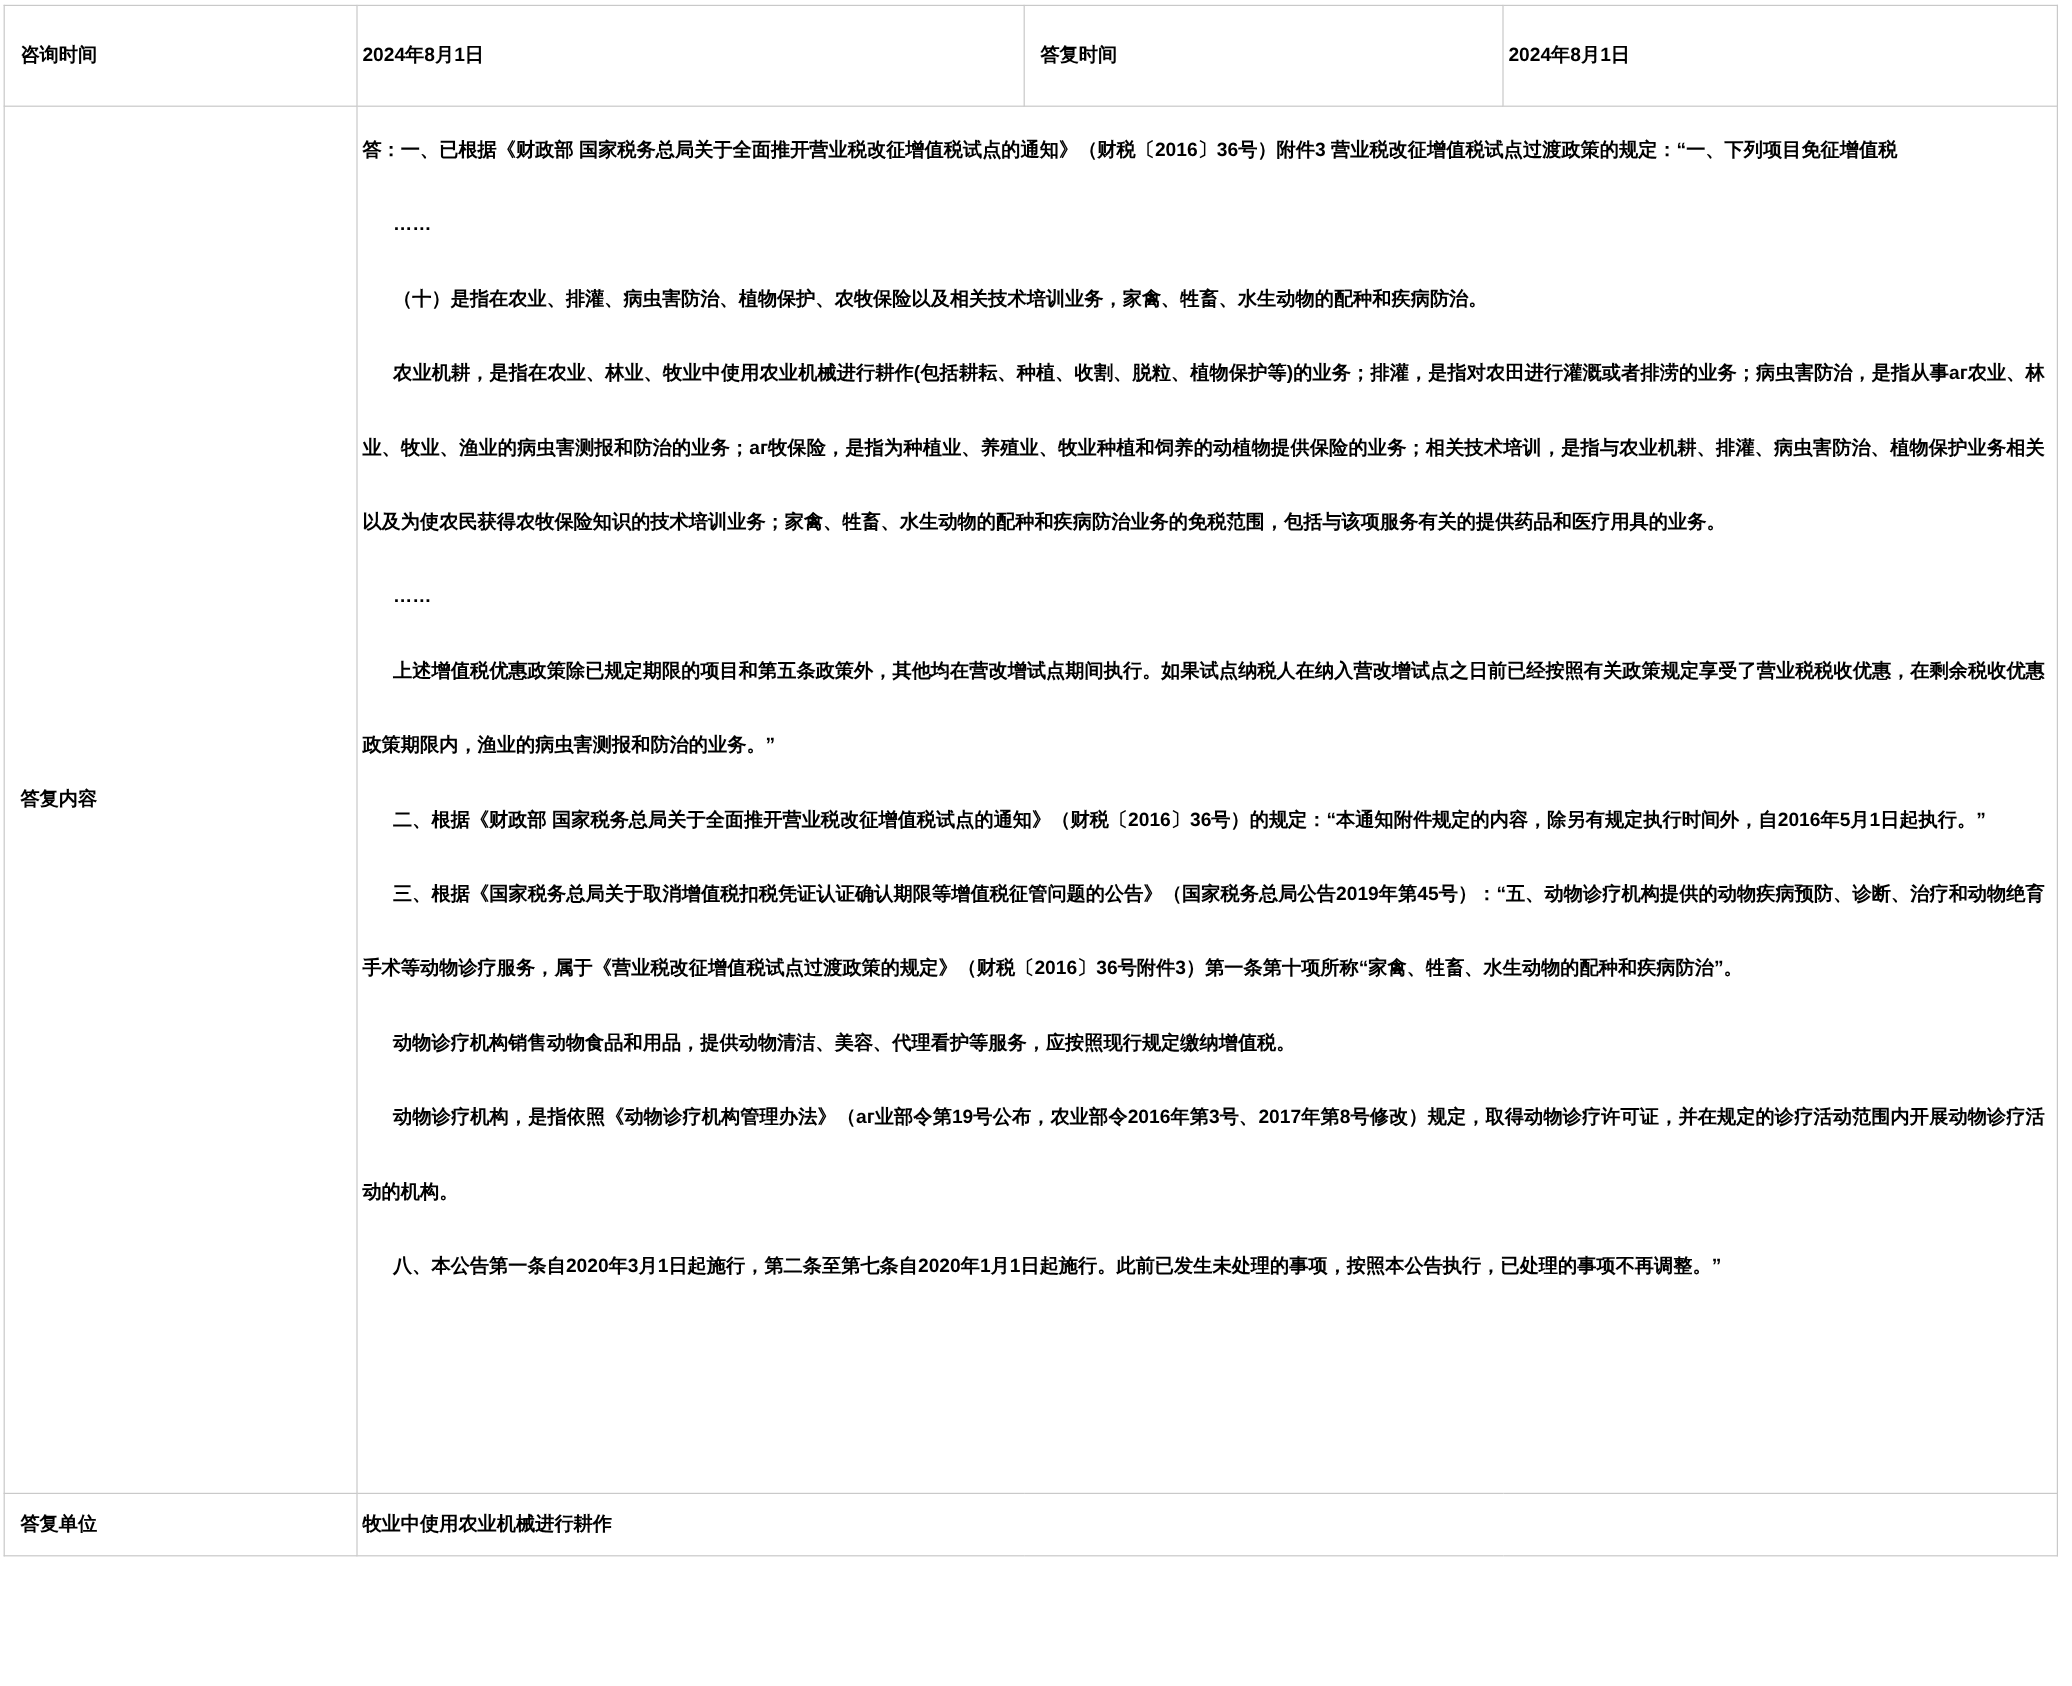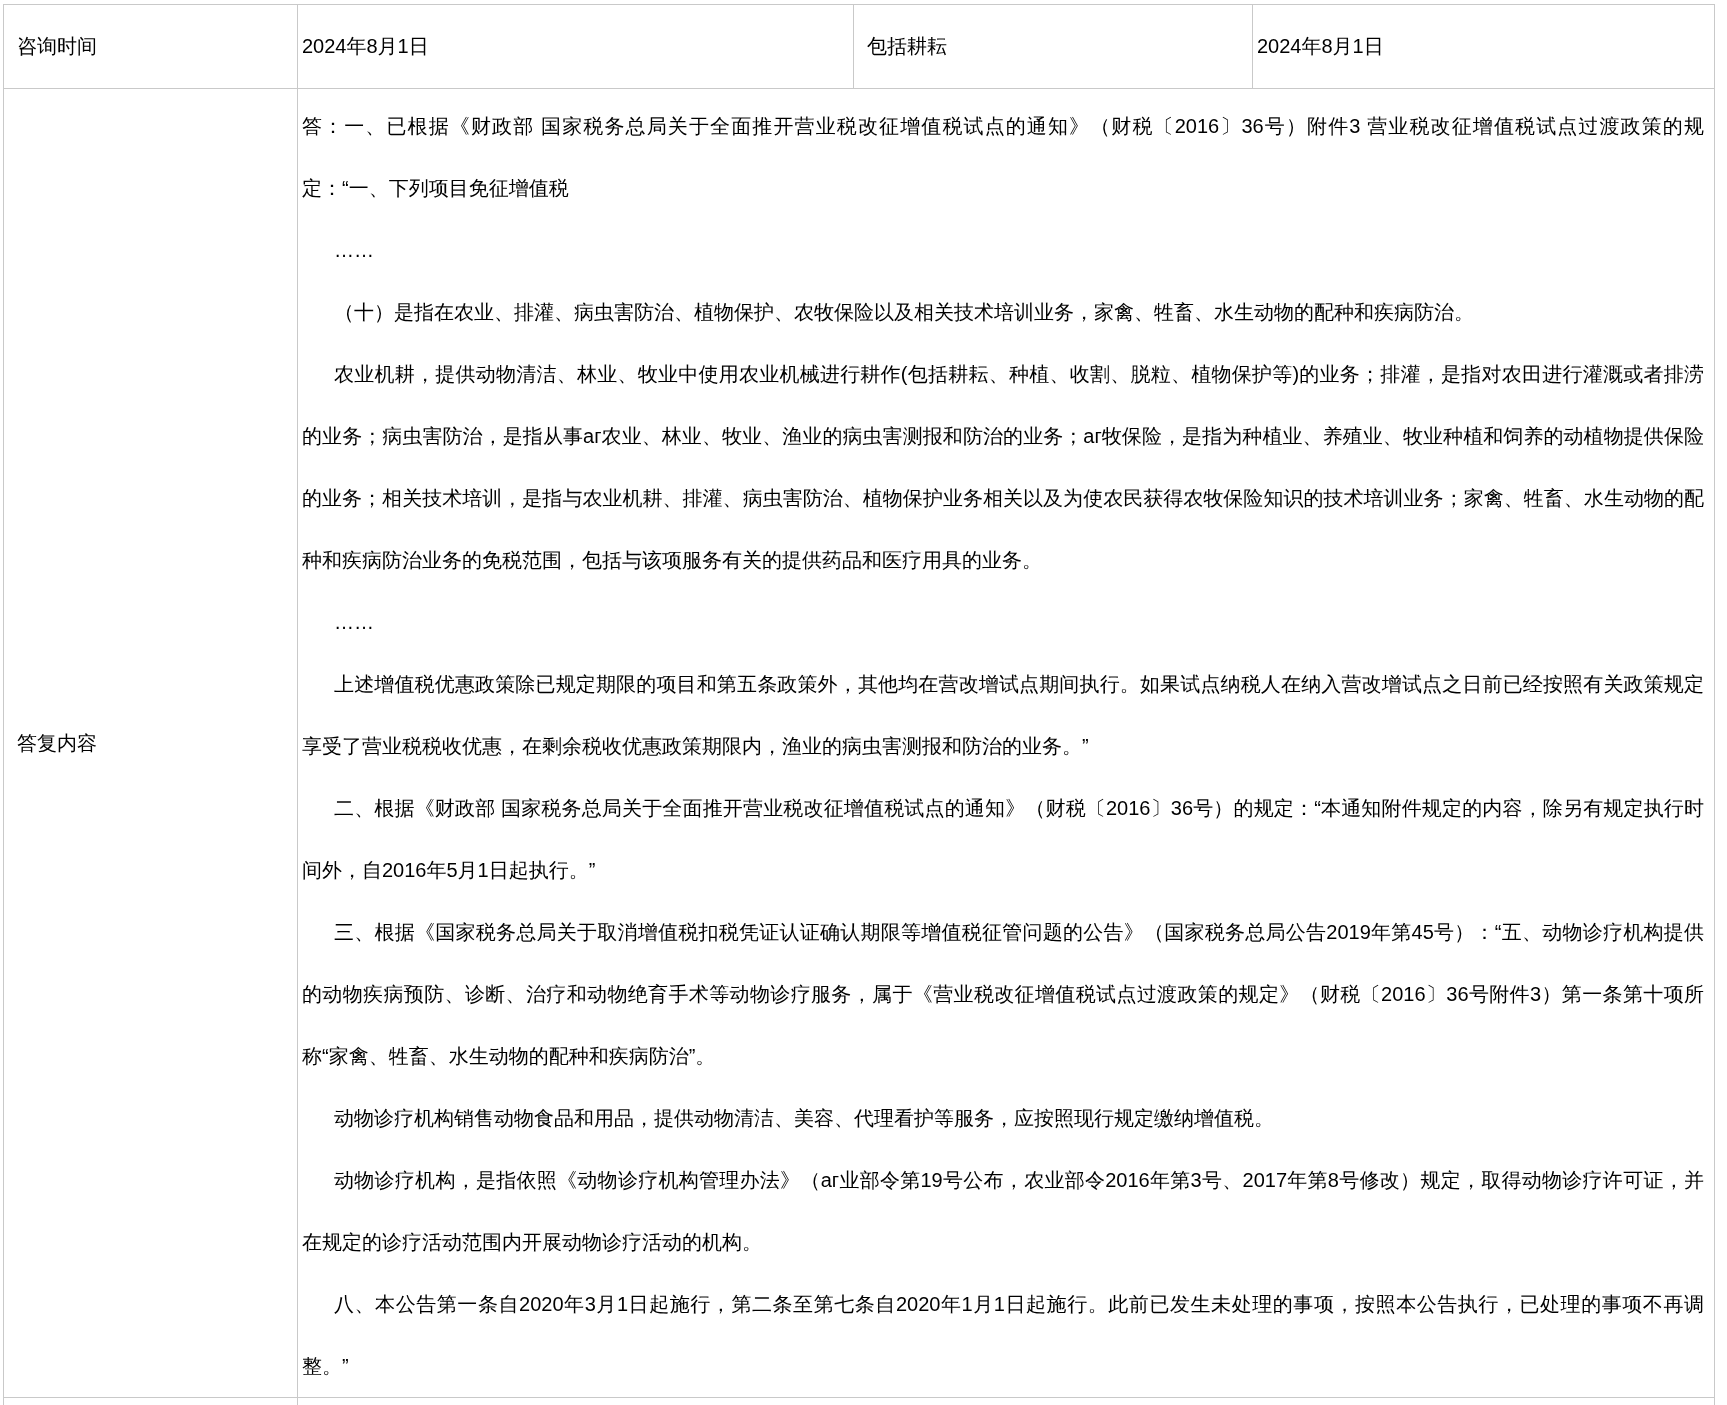--- a/index.html
+++ b/index.html
@@ -15,24 +15,25 @@
   .page {
     padding: 4px 0 0 3px;
   }
   table.qa-table {
     border-collapse: collapse;
     table-layout: fixed;
     width: 1711px;
   }
   td {
     border: 1px solid #c9c9c9;
-    font-size: 20px;
+    font-size: 16px;
     color: #000000;
     background: #ffffff;
     overflow: hidden;
+    font-weight: bold;
   }
   tr.row-times td, tr.row-title td { height: 84px; }
   tr.row-unit td { height: 52px; }
   td.label-cell {
     vertical-align: middle;
     padding: 0 6px 0 13px;
     text-align: left;
   }
   td.value-cell {
     vertical-align: middle;
@@ -61,31 +62,31 @@
     <colgroup>
       <col style="width:294px">
       <col style="width:556px">
       <col style="width:399px">
       <col style="width:462px">
     </colgroup>
     <tbody>
         <tr class="row-times">
       <td class="label-cell">咨询时间</td>
       <td class="value-cell">2024年8月1日</td>
-      <td class="label-cell">包括耕耘</td>
+      <td class="label-cell">答复时间</td>
       <td class="value-cell">2024年8月1日</td>
     </tr>
     <tr class="row-content">
       <td class="label-cell">答复内容</td>
       <td class="content-cell" colspan="3">
         <div class="content">
           <p class="no-indent">答：一、已根据《财政部 国家税务总局关于全面推开营业税改征增值税试点的通知》（财税〔2016〕36号）附件3 营业税改征增值税试点过渡政策的规定：“一、下列项目免征增值税</p>
           <p>……</p>
           <p>（十）是指在农业、排灌、病虫害防治、植物保护、农牧保险以及相关技术培训业务，家禽、牲畜、水生动物的配种和疾病防治。</p>
-          <p>农业机耕，提供动物清洁、林业、牧业中使用农业机械进行耕作(包括耕耘、种植、收割、脱粒、植物保护等)的业务；排灌，是指对农田进行灌溉或者排涝的业务；病虫害防治，是指从事аг农业、林业、牧业、渔业的病虫害测报和防治的业务；аг牧保险，是指为种植业、养殖业、牧业种植和饲养的动植物提供保险的业务；相关技术培训，是指与农业机耕、排灌、病虫害防治、植物保护业务相关以及为使农民获得农牧保险知识的技术培训业务；家禽、牲畜、水生动物的配种和疾病防治业务的免税范围，包括与该项服务有关的提供药品和医疗用具的业务。</p>
+          <p>农业机耕，是指在农业、林业、牧业中使用农业机械进行耕作(包括耕耘、种植、收割、脱粒、植物保护等)的业务；排灌，是指对农田进行灌溉或者排涝的业务；病虫害防治，是指从事аг农业、林业、牧业、渔业的病虫害测报和防治的业务；аг牧保险，是指为种植业、养殖业、牧业种植和饲养的动植物提供保险的业务；相关技术培训，是指与农业机耕、排灌、病虫害防治、植物保护业务相关以及为使农民获得农牧保险知识的技术培训业务；家禽、牲畜、水生动物的配种和疾病防治业务的免税范围，包括与该项服务有关的提供药品和医疗用具的业务。</p>
           <p>……</p>
           <p>上述增值税优惠政策除已规定期限的项目和第五条政策外，其他均在营改增试点期间执行。如果试点纳税人在纳入营改增试点之日前已经按照有关政策规定享受了营业税税收优惠，在剩余税收优惠政策期限内，渔业的病虫害测报和防治的业务。”</p>
           <p>二、根据《财政部 国家税务总局关于全面推开营业税改征增值税试点的通知》（财税〔2016〕36号）的规定：“本通知附件规定的内容，除另有规定执行时间外，自2016年5月1日起执行。”</p>
           <p>三、根据《国家税务总局关于取消增值税扣税凭证认证确认期限等增值税征管问题的公告》（国家税务总局公告2019年第45号）：“五、动物诊疗机构提供的动物疾病预防、诊断、治疗和动物绝育手术等动物诊疗服务，属于《营业税改征增值税试点过渡政策的规定》（财税〔2016〕36号附件3）第一条第十项所称“家禽、牲畜、水生动物的配种和疾病防治”。</p>
           <p>动物诊疗机构销售动物食品和用品，提供动物清洁、美容、代理看护等服务，应按照现行规定缴纳增值税。</p>
           <p>动物诊疗机构，是指依照《动物诊疗机构管理办法》（аг业部令第19号公布，农业部令2016年第3号、2017年第8号修改）规定，取得动物诊疗许可证，并在规定的诊疗活动范围内开展动物诊疗活动的机构。</p>
           <p>八、本公告第一条自2020年3月1日起施行，第二条至第七条自2020年1月1日起施行。此前已发生未处理的事项，按照本公告执行，已处理的事项不再调整。”</p>
         </div>
       </td>
     </tr>

